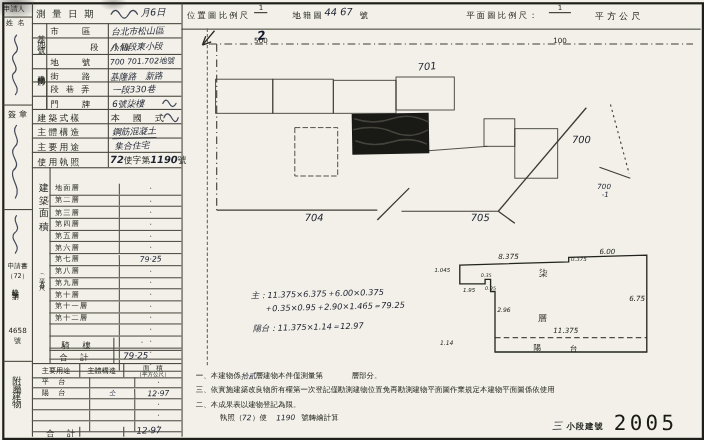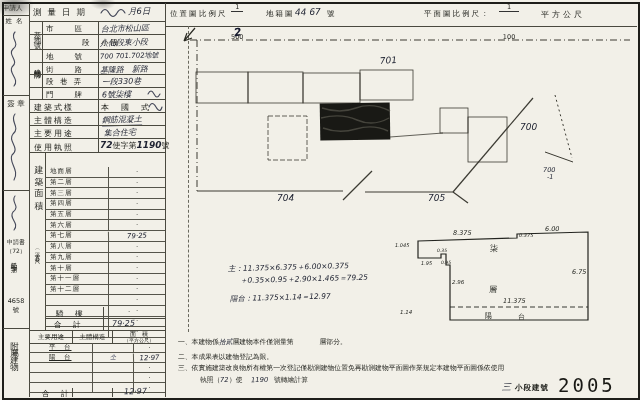--- a/index.html
+++ b/index.html
@@ -16,21 +16,21 @@
   .frac{display:inline-block;text-align:center;vertical-align:middle;}
   .frac .n{display:block;font-size:6.5px;border-bottom:1px solid #333;padding:0 4px;line-height:7px;}
   .frac .d{display:block;font-size:6.5px;line-height:8px;position:relative;margin-top:21px;}
   .ov{position:absolute;left:3px;top:-4px;font-size:11px;font-weight:bold;color:#14182c;
       transform:rotate(-9deg);font-style:italic;}
   .frow{display:flex;height:9.69px;border-bottom:1px solid #55544a;align-items:center;}
   .fname{width:58px;padding-left:5px;font-size:6.5px;letter-spacing:1px;white-space:nowrap;}
   .fval{flex:1;text-align:center;font-size:7px;border-left:1px solid #55544a;align-self:stretch;
         display:flex;align-items:center;justify-content:center;}
   .arow{display:flex;height:9px;border-bottom:1px solid #55544a;align-items:center;}
-  .ause{width:43px;padding-left:20px;font-size:6.5px;letter-spacing:1px;align-self:stretch;display:flex;align-items:center;text-decoration:underline;}
+  .ause{width:43px;padding-left:9px;font-size:6.5px;letter-spacing:1px;align-self:stretch;display:flex;align-items:center;}
   .astr{width:40px;border-left:1px solid #55544a;align-self:stretch;display:flex;align-items:center;
         justify-content:center;font-size:6px;color:#3a3f58;font-style:italic;}
   .aarea{flex:1;border-left:1px solid #55544a;align-self:stretch;display:flex;align-items:center;
          justify-content:center;font-size:7px;}
   .squig{stroke:#262a40;fill:none;stroke-width:1.1px;stroke-linecap:round;opacity:.85;}
   .smudge{position:absolute;border-radius:50%;pointer-events:none;}
   svg text{fill:#22241f;}
   svg .ht{font-style:italic;fill:#1d2130;}
 </style>
 </head>
@@ -322,25 +322,25 @@
   <div class="abs" style="left:228px;top:262px;width:170px;">
     <div class="hand" style="font-size:7.5px;">主：11.375×6.375＋6.00×0.375</div>
     <div class="hand" style="font-size:7.5px;margin:2px 0 0 12px;">＋0.35×0.95＋2.90×1.465＝79.25</div>
     <div class="hand" style="font-size:7.5px;margin:8px 0 0 2px;">陽台：11.375×1.14＝12.97</div>
   </div>
 
   <div class="abs" style="left:178px;top:337px;width:456px;font-size:6.8px;line-height:11.5px;">
     <div style="white-space:nowrap;">
       <span>一、</span><span>本建物係</span><span class="hand" style="display:inline-block;">拾貳</span><span>層建物本件僅測量第</span><span style="display:inline-block;width:26px;"></span><span>層部分。</span>
     </div>
+    <div style="white-space:nowrap;">
+      <span>三、</span><span>依實施建築改良物所有權第一次登記僅勘測建物位置免再勘測建物平面圖作業規定本建物平面圖係依使用</span>
+    </div>
     <div style="white-space:nowrap;margin-top:3px;">
       <span>二、</span><span>本成果表以建物登記為限。</span>
-    </div>
-    <div style="white-space:nowrap;">
-      <span>三、</span><span>依實施建築改良物所有權第一次登記僅勘測建物位置免再勘測建物平面圖作業規定本建物平面圖係依使用</span>
     </div>
     <div style="white-space:nowrap;margin-left:22px;">
       <span>執照（</span><span class="hand" style="display:inline-block;">72</span><span>）使</span><span style="display:inline-block;width:8px;"></span><span class="hand" style="display:inline-block;">1190</span><span style="display:inline-block;width:6px;"></span><span>號轉繪計算</span>
     </div>
   </div>
 
   <div class="abs hand" style="left:502px;top:381px;font-size:9px;">三</div>
   <div class="abs" style="left:515px;top:383px;font-size:7.5px;font-weight:bold;letter-spacing:1px;">小段建號</div>
   <div class="abs" style="left:558px;top:374px;font-size:19px;font-family:'DejaVu Sans Mono','Liberation Mono',monospace;letter-spacing:3px;color:#191915;">2005</div>
 </div>

